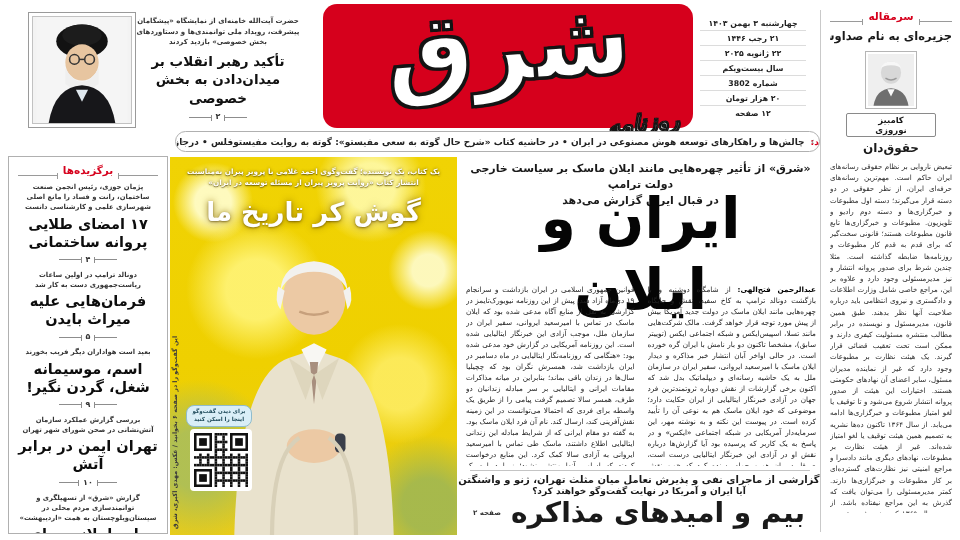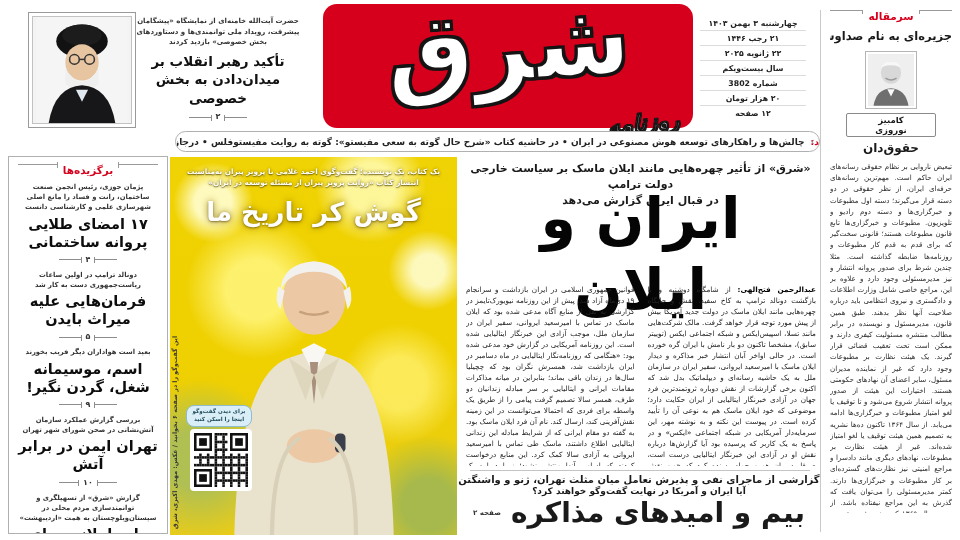--- a/index.html
+++ b/index.html
@@ -34,21 +34,21 @@
   
   .dateline { position:absolute; left:700px; top:16px; width:106px; }
   .dateline .row { font-size:7.8px; font-weight:bold; color:#222; text-align:center; padding:3px 0 2px; border-bottom:1px solid #dcdcdc; }
   .dateline .row:last-child { border-bottom:none; }
 
   
   .vrule { position:absolute; left:820px; top:10px; height:522px; border-left:1px solid #c9c9c9; }
 
   
   .editorial { position:absolute; left:830px; top:10px; width:122px; height:524px; overflow:hidden; }
-  .seclabel { display:flex; align-items:flex-start; gap:5px; }
+  .seclabel { display:flex; align-items:flex-end; gap:5px; }
   .seclabel .ln { flex:1; border-top:1px solid #9a9a9a; position:relative; }
   .seclabel .ln::after { content:""; position:absolute; top:-3px; width:1px; height:6px; background:#9a9a9a; }
   .seclabel .ln.l::after { left:0; } .seclabel .ln.r::after { right:0; }
   .seclabel .txt { font-size:10.5px; font-weight:bold; color:#d6001c; }
   .ed-title { font-size:11.5px; font-weight:bold; text-align:center; white-space:nowrap; margin-top:7px; }
   .ed-photo { width:52px; height:58px; margin:8px auto 4px; border:1px solid #b5b5b5; padding:2px; }
   .ed-photo svg { width:100%; height:100%; display:block; background:#ececec; }
   .ed-name { width:90px; margin:0 auto; border:1px solid #8a8a8a; border-radius:2px; padding:1px 20px; font-size:8.5px; font-weight:bold; text-align:center; }
   .ed-role { font-size:12px; font-weight:bold; text-align:center; margin:4px 0 6px; }
   .ed-body { font-size:7.1px; line-height:1.58; text-align:justify; color:#2c2c2c; overflow:hidden; height:352px; }

